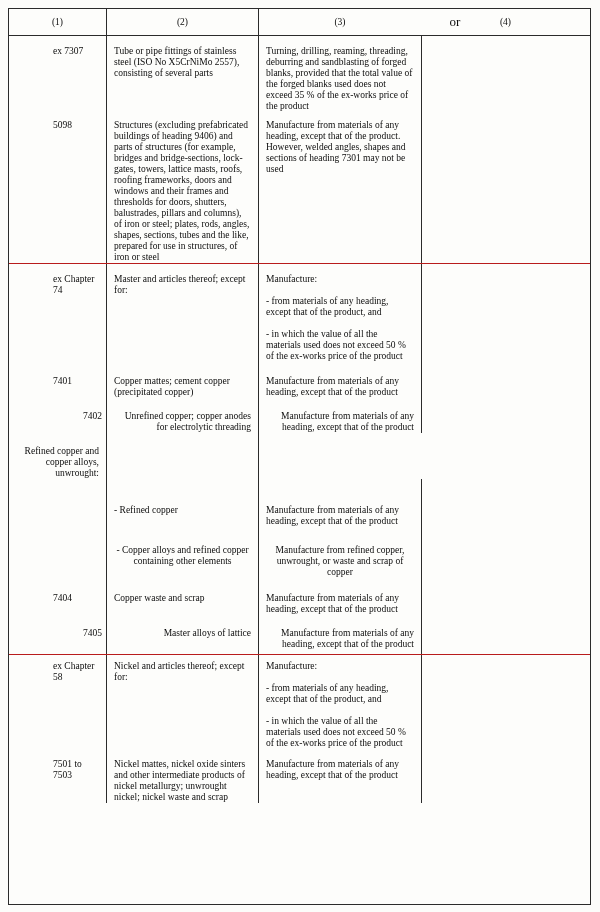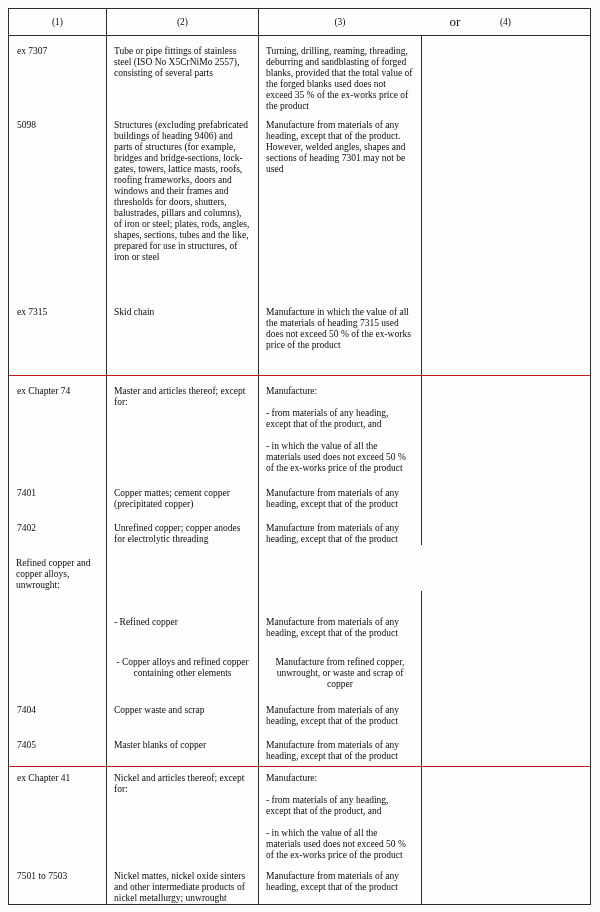--- a/index.html
+++ b/index.html
@@ -48,28 +48,28 @@
   .section + .section { border-top: 1px solid #b91c1c; }
   .row {
     display: grid;
     grid-template-columns: 97px 152px 163px 1fr;
   }
   .row > div {
     font-size: 9.5px;
     line-height: 11px;
   }
   .row > div + div { border-left: 1px solid #2b2b2b; }
-  .c1 { padding-left: 8px; padding-right: 4px; }
+  .c1 { padding-left: 8px; padding-right: 4px; margin-left: 36px; }
   .c2, .c3 { padding-left: 7px; padding-right: 7px; }
   .c2 span, .c3 span { white-space: pre-line; display: block; }
   
   .g6  > div { padding-top: 6px; }
   .g8  > div { padding-top: 8px; }
   .g10 > div { padding-top: 10px; }
-  .g13 > div { padding-top: 13px; }
+  .g13 > div { padding-top: 13px; text-align: right; }
   .g14 > div { padding-top: 14px; }
   .g15 > div { padding-top: 15px; }
   .g18 > div { padding-top: 18px; text-align: center; }
   .g26 > div { padding-top: 26px; }
   .g44 > div { padding-top: 44px; }
   .pb4  > div { padding-bottom: 4px; }
   .pb24 > div { padding-bottom: 24px; }
 </style>
 </head>
 <body>
@@ -99,30 +99,20 @@
       <div class="row g8">
         <div class="c1"><span>5098</span></div>
         <div class="c2">
             <span>Structures (excluding prefabricated buildings of heading 9406) and parts of structures (for example, bridges and bridge-sections, lock-gates, towers, lattice masts, roofs, roofing frameworks, doors and windows and their frames and thresholds for doors, shutters, balustrades, pillars and columns), of iron or steel; plates, rods, angles, shapes, sections, tubes and the like, prepared for use in structures, of iron or steel</span>
           </div>
         <div class="c3">
             <span>Manufacture from materials of any heading, except that of the product. However, welded angles, shapes and sections of heading 7301 may not be used</span>
           </div>
         <div class="c4"></div>
       </div>
-      <div class="row g44 pb24">
-        <div class="c1"><span>ex 7315</span></div>
-        <div class="c2">
-            <span>Skid chain</span>
-          </div>
-        <div class="c3">
-            <span>Manufacture in which the value of all the materials of heading 7315 used does not exceed 50 % of the ex-works price of the product</span>
-          </div>
-        <div class="c4"></div>
-      </div>
     </div>
 
     <div class="section">
       <div class="row g10">
         <div class="c1"><span>ex Chapter 74</span></div>
         <div class="c2">
             <span>Master and articles thereof; except for:</span>
           </div>
         <div class="c3">
             <span>Manufacture:
@@ -188,32 +178,32 @@
             <span>Copper waste and scrap</span>
           </div>
         <div class="c3">
             <span>Manufacture from materials of any heading, except that of the product</span>
           </div>
         <div class="c4"></div>
       </div>
       <div class="row g13 pb4">
         <div class="c1"><span>7405</span></div>
         <div class="c2">
-            <span>Master blanks of copper</span>
+            <span>Master alloys of lattice</span>
           </div>
         <div class="c3">
             <span>Manufacture from materials of any heading, except that of the product</span>
           </div>
         <div class="c4"></div>
       </div>
     </div>
 
     <div class="section">
       <div class="row g6">
-        <div class="c1"><span>ex Chapter 41</span></div>
+        <div class="c1"><span>ex Chapter 58</span></div>
         <div class="c2">
             <span>Nickel and articles thereof; except for:</span>
           </div>
         <div class="c3">
             <span>Manufacture:
 
 - from materials of any heading, except that of the product, and
 
 - in which the value of all the materials used does not exceed 50 % of the ex-works price of the product</span>
           </div>

